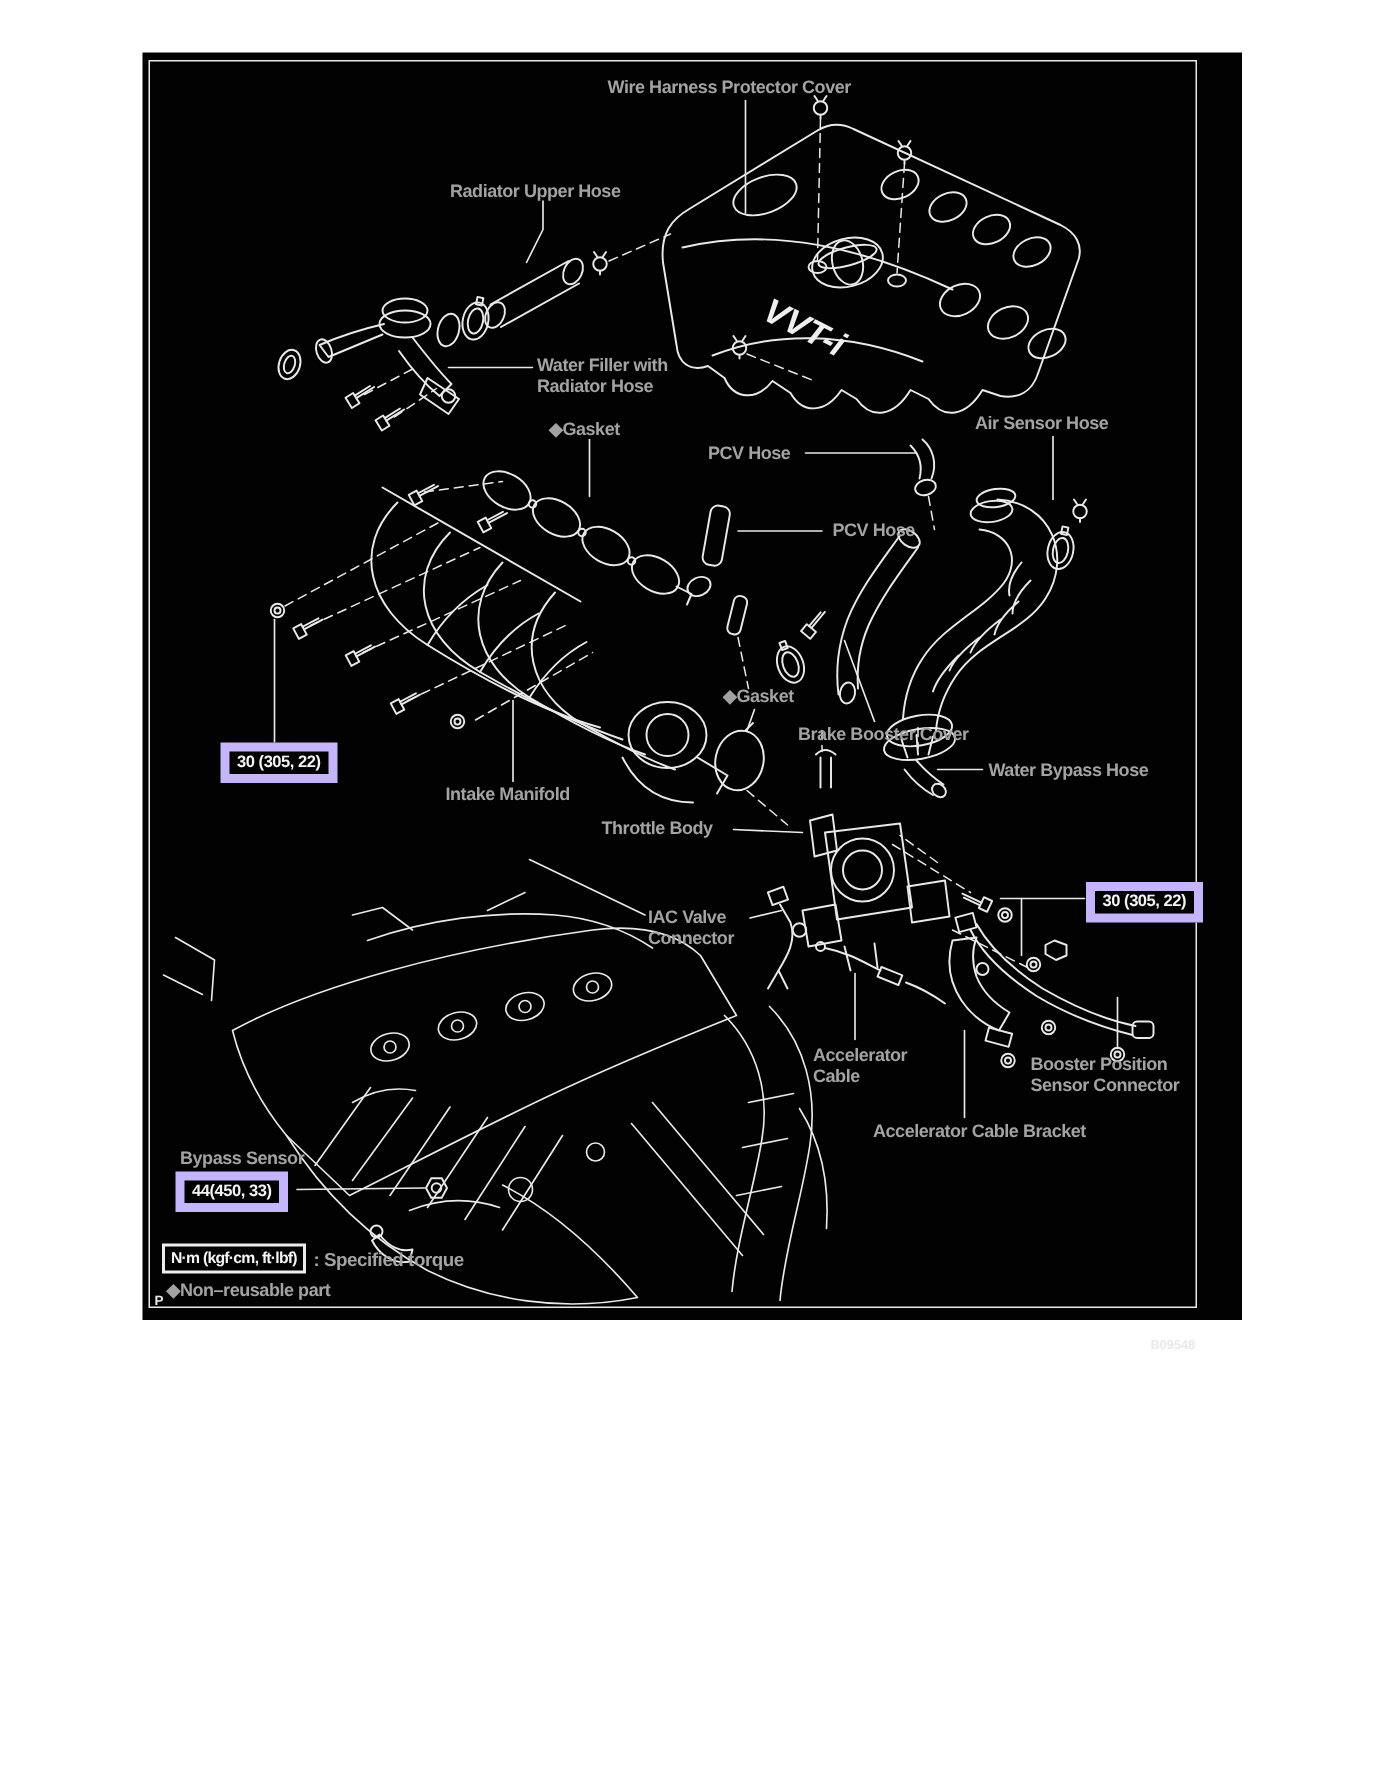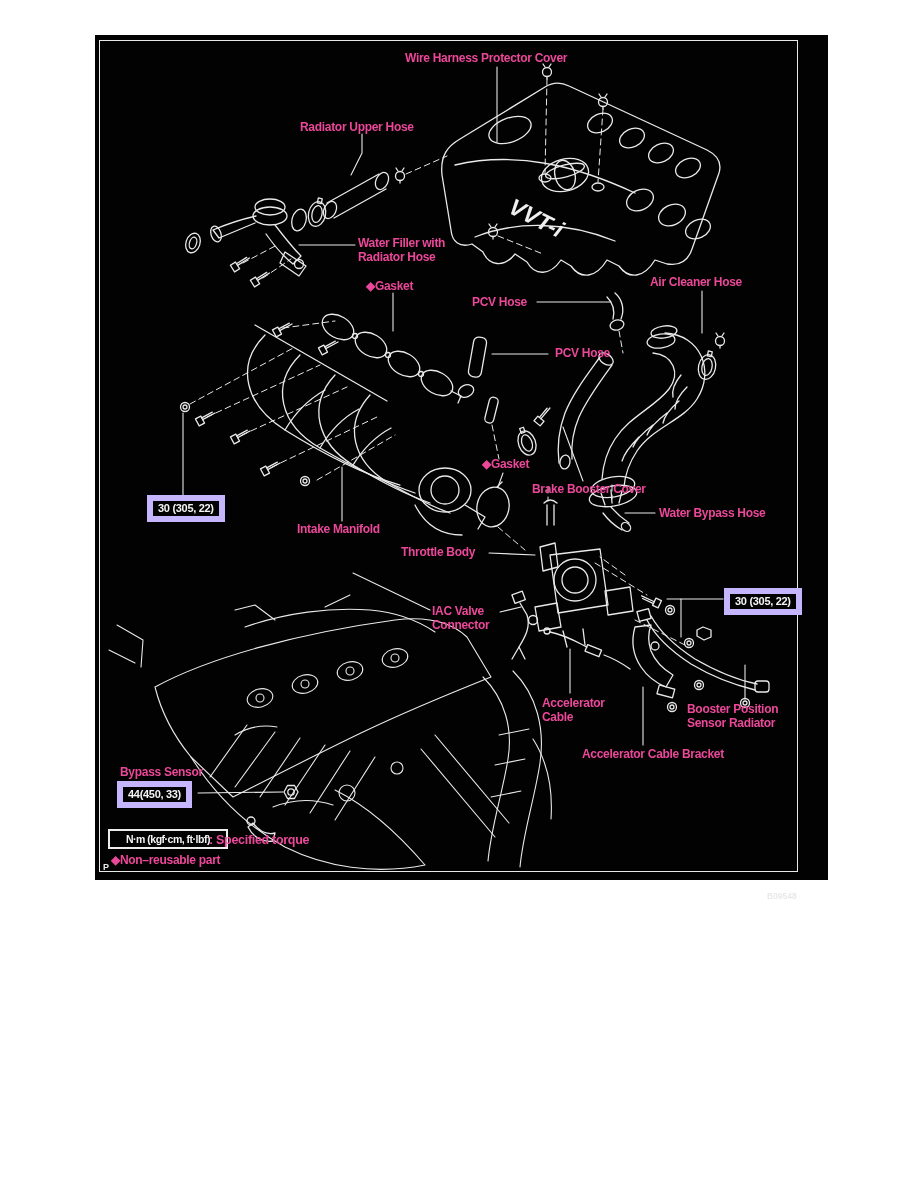--- a/index.html
+++ b/index.html
@@ -2,29 +2,29 @@
 <html><head>
 <meta charset="utf-8">
 <style>
   html,body{margin:0;padding:0;background:#ffffff;}
   .page{position:relative;width:918px;height:1188px;background:#ffffff;overflow:hidden;
         font-family:"Liberation Sans",sans-serif;}
   .panel{position:absolute;left:95px;top:35px;width:733px;height:845px;background:#020202;}
   .inner-border{position:absolute;left:4px;top:5px;width:697px;height:830px;
         border:1px solid #e9e9e9;pointer-events:none;}
   .panel svg{position:absolute;left:0;top:0;}
-  .lbl{position:absolute;color:#ec4899;font-weight:bold;font-size:12px;
+  .lbl{position:absolute;color:#a3a3a3;font-weight:bold;font-size:12px;
        letter-spacing:-0.3px;white-space:nowrap;line-height:14px;}
   .lbl span{display:block;}
   .tq{position:absolute;color:#f4f4f4;font-weight:bold;font-size:11px;
       letter-spacing:-0.3px;white-space:nowrap;border:6px solid #c4b5fd;
       background:#020202;padding:1px 5px 2px 5px;}
   .legend-box{position:absolute;color:#f4f4f4;font-weight:bold;font-size:10.5px;
       letter-spacing:-0.5px;white-space:nowrap;border:2px solid #ededed;
-      background:#020202;padding:2px 16px;}
+      background:#020202;padding:2px 4px;}
   .tiny{position:absolute;color:#e9e9e9;font-size:8.5px;font-weight:bold;letter-spacing:0;}
 </style>
 </head>
 <body>
 
 <div class="page">
   <div class="panel">
 
     <svg width="733" height="845" viewBox="0 0 733 845" fill="none" stroke="#e9e9e9" stroke-width="1.3" stroke-linecap="round" stroke-linejoin="round">
       <defs>
@@ -304,38 +304,38 @@
     <div class="inner-border"></div>
 
     <div class="lbl" style="left:310px;top:16px">Wire Harness Protector Cover</div>
     <div class="lbl" style="left:205px;top:85px">Radiator Upper Hose</div>
     <div class="lbl" style="left:263px;top:201px">
       <span>Water Filler with</span>
       <span>Radiator Hose</span>
     </div>
     <div class="lbl" style="left:271px;top:244px">◆Gasket</div>
     <div class="lbl" style="left:377px;top:260px">PCV Hose</div>
-    <div class="lbl" style="left:555px;top:240px">Air Cleaner Hose</div>
+    <div class="lbl" style="left:555px;top:240px">Air Sensor Hose</div>
     <div class="lbl" style="left:460px;top:311px">PCV Hose</div>
     <div class="lbl" style="left:387px;top:422px">◆Gasket</div>
     <div class="lbl" style="left:437px;top:447px">Brake Booster Cover</div>
     <div class="lbl" style="left:202px;top:487px">Intake Manifold</div>
     <div class="lbl" style="left:564px;top:471px">Water Bypass Hose</div>
     <div class="lbl" style="left:306px;top:510px">Throttle Body</div>
     <div class="lbl" style="left:337px;top:569px">
       <span>IAC Valve</span>
       <span>Connector</span>
     </div>
     <div class="lbl" style="left:447px;top:661px">
       <span>Accelerator</span>
       <span>Cable</span>
     </div>
     <div class="lbl" style="left:592px;top:667px">
       <span>Booster Position</span>
-      <span>Sensor Radiator</span>
+      <span>Sensor Connector</span>
     </div>
     <div class="lbl" style="left:487px;top:712px">Accelerator Cable Bracket</div>
     <div class="lbl" style="left:25px;top:730px">Bypass Sensor</div>
 
     <div class="tq" style="left:52px;top:460px">30 (305, 22)</div>
     <div class="tq" style="left:629px;top:553px">30 (305, 22)</div>
     <div class="tq" style="left:22px;top:746px">44(450, 33)</div>
 
     <div class="legend-box" style="left:13px;top:794px">N·m (kgf·cm, ft·lbf)</div>
     <div class="lbl" style="left:114px;top:798px;font-size:12.5px">: Specified torque</div>

